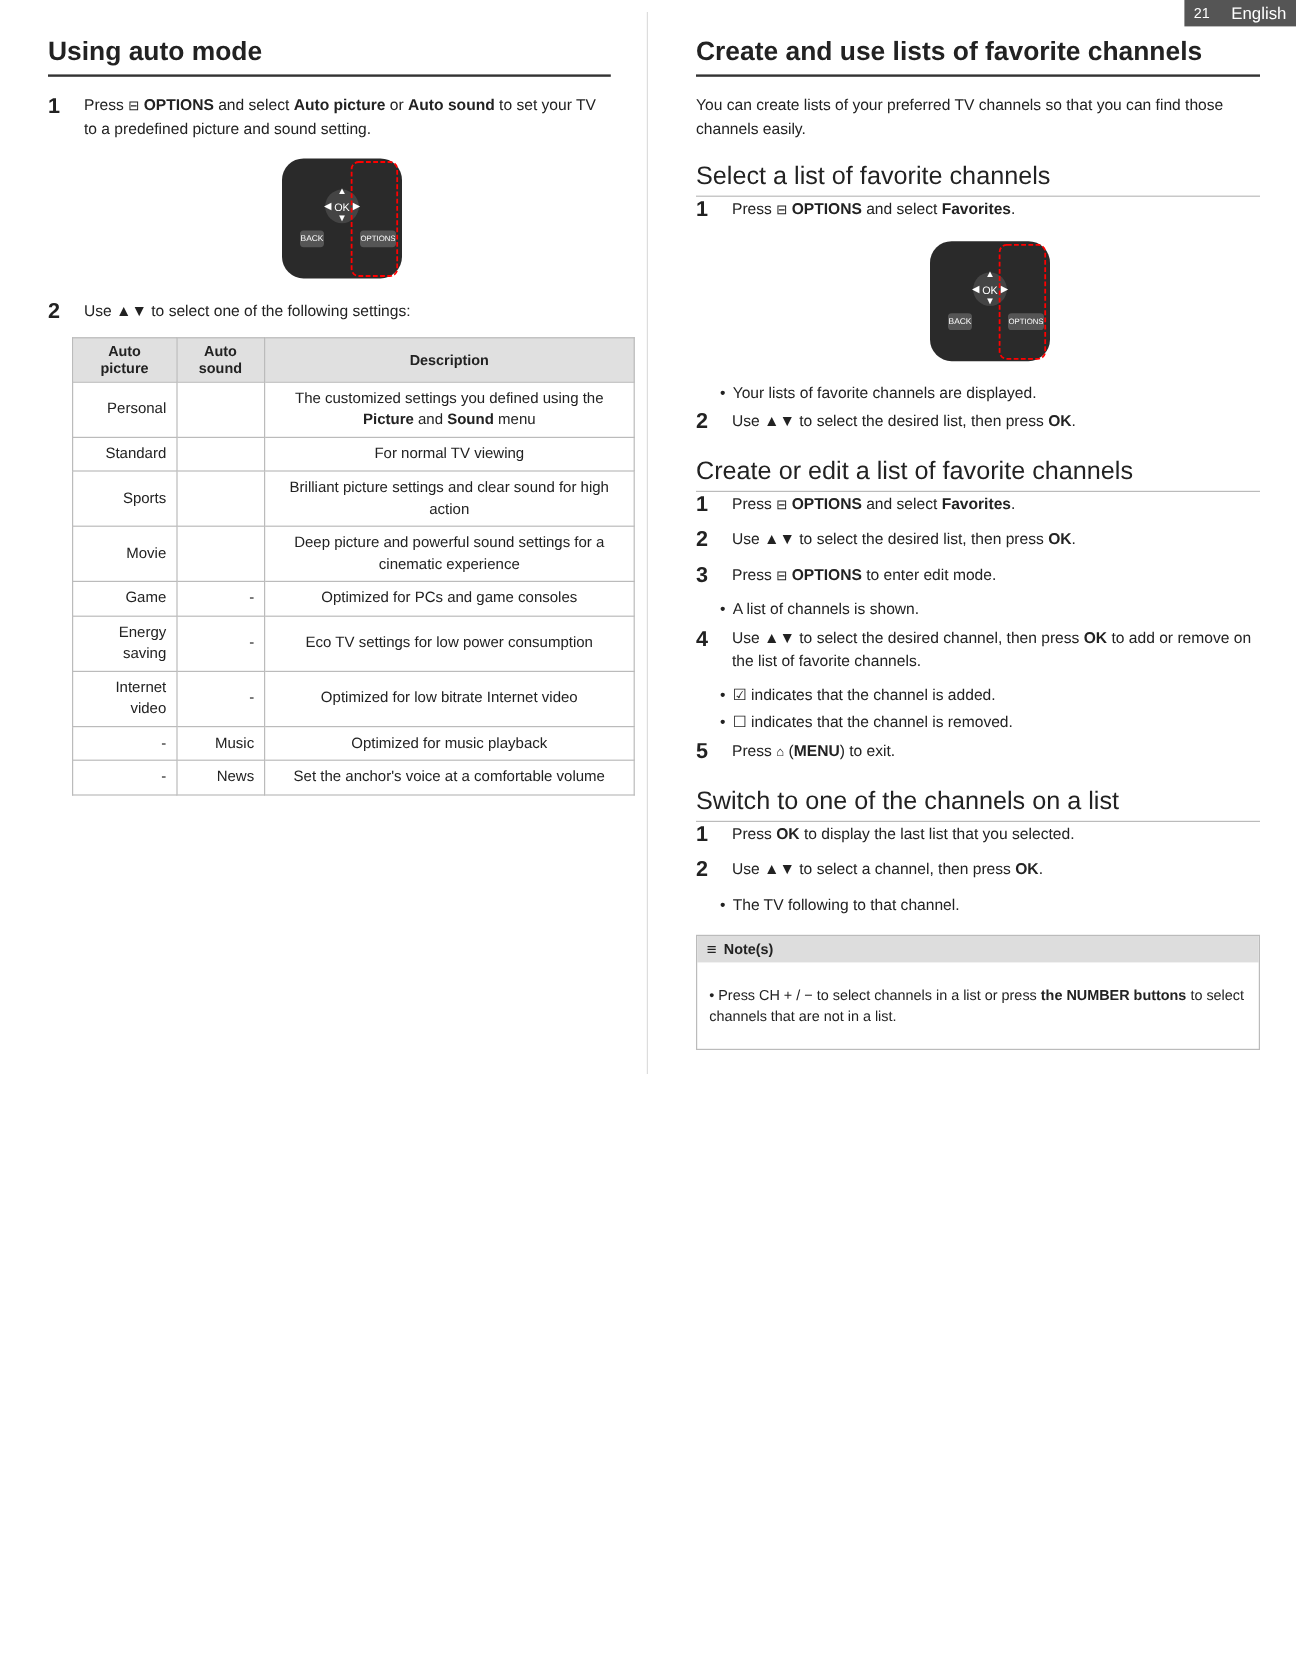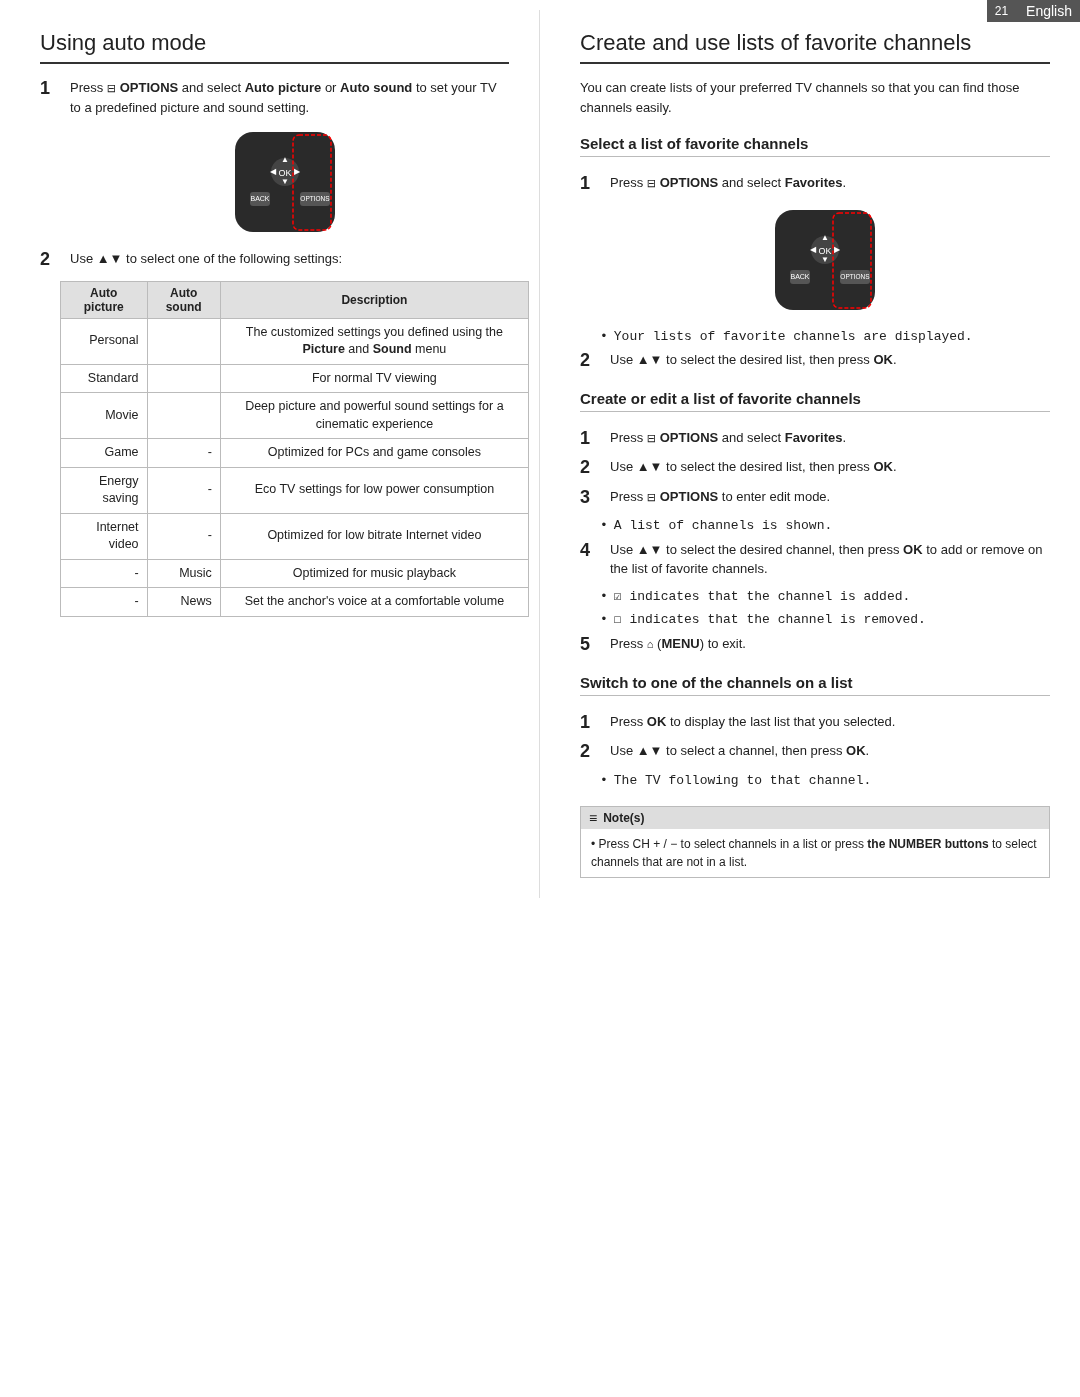--- a/index.html
+++ b/index.html
@@ -43,30 +43,30 @@
       border-right: 1px solid #ddd;
     }
     .right-col {
       width: 50%;
       padding: 20px 30px 20px 40px;
     }
 
     
     .section-title {
       font-size: 22px;
-      font-weight: normal;
+      font-weight: bold;
       margin-bottom: 14px;
       padding-bottom: 6px;
       border-bottom: 2px solid #333;
     }
     .subsection-title {
-      font-size: 15px;
-      font-weight: bold;
+      font-size: 21px;
+      font-weight: normal;
       margin-top: 18px;
-      margin-bottom: 16px;
+      margin-bottom: 0;
       padding-bottom: 4px;
       border-bottom: 1px solid #bbb;
     }
 
     
     .step {
       display: flex;
       margin-bottom: 8px;
       align-items: flex-start;
     }
@@ -87,21 +87,20 @@
     }
 
     
     .bullet-item {
       display: flex;
       align-items: flex-end;
       margin-left: 20px;
       margin-bottom: 4px;
       font-size: 13px;
       line-height: 1.5;
-      font-family: Liberation Mono, monospace;
     }
     .bullet-item::before {
       content: '•';
       margin-right: 6px;
       flex-shrink: 0;
     }
 
     
     .remote-img {
       display: flex;
@@ -149,21 +148,21 @@
     .notes-header {
       background: #ddd;
       padding: 3px 8px;
       font-weight: bold;
       display: flex;
       align-items: center;
       gap: 6px;
       font-size: 12px;
     }
     .notes-content {
-      padding: 6px 10px;
+      padding: 18px 10px;
       line-height: 1.5;
     }
     .notes-content b {
       font-weight: bold;
     }
 
     .inline-icon {
       display: inline-block;
       font-size: 11px;
     }
@@ -230,20 +229,25 @@
       <tbody>
         <tr>
           <td>Personal</td>
           <td></td>
           <td class="desc">The customized settings you defined using the <b>Picture</b> and <b>Sound</b> menu</td>
         </tr>
         <tr>
           <td>Standard</td>
           <td></td>
           <td class="desc">For normal TV viewing</td>
+        </tr>
+        <tr>
+          <td>Sports</td>
+          <td></td>
+          <td class="desc">Brilliant picture settings and clear sound for high action</td>
         </tr>
         <tr>
           <td>Movie</td>
           <td></td>
           <td class="desc">Deep picture and powerful sound settings for a cinematic experience</td>
         </tr>
         <tr>
           <td>Game</td>
           <td>-</td>
           <td class="desc">Optimized for PCs and game consoles</td>

